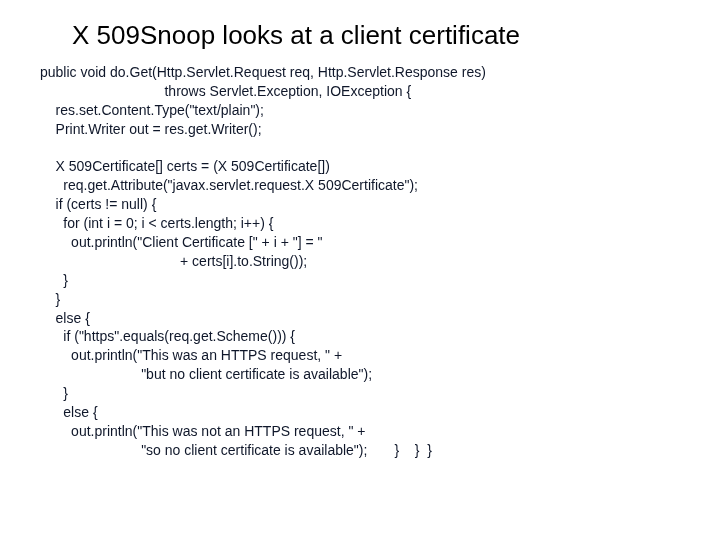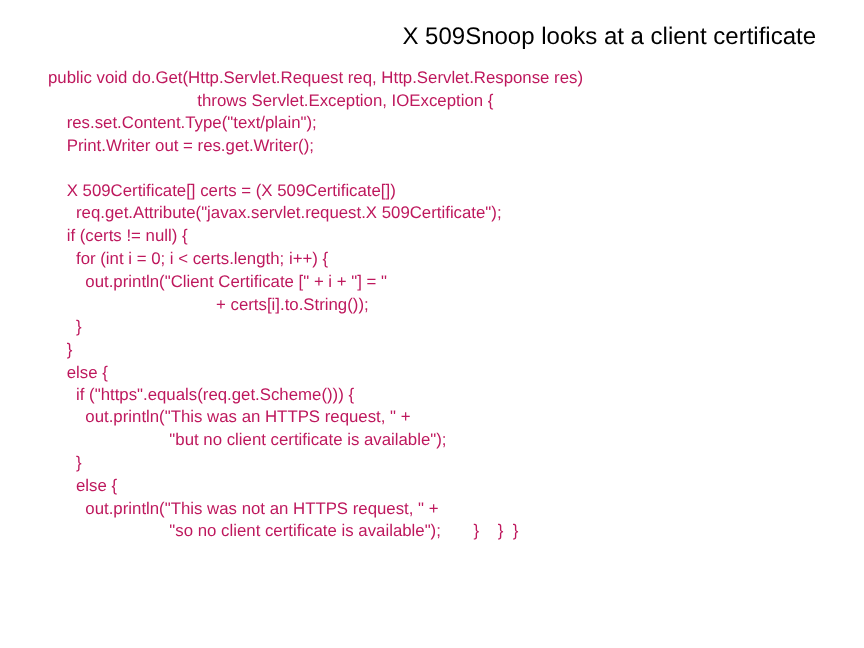--- a/index.html
+++ b/index.html
@@ -9,31 +9,30 @@
       height: 540px;
       background: #ffffff;
       font-family: Arial, Helvetica, sans-serif;
       overflow: hidden;
     }
     .slide {
       padding: 20px 40px;
       box-sizing: border-box;
     }
     .title {
-      font-size: 20px;
+      font-size: 26px;
       font-weight: normal;
       color: #000;
       margin: 0 0 12px 32px;
       letter-spacing: 0;
-      text-align: right;
     }
     .code-block {
       font-size: 14px;
       line-height: 1.35;
-      color: #be185d;
+      color: #0f172a;
       white-space: pre;
       font-family: Arial, Helvetica, sans-serif;
     }
   </style>
 </head>
 <body>
 
 <div class="slide">
   <h1 class="title">X 509Snoop looks at a client certificate</h1>
   <div class="code-block">public void do.Get(Http.Servlet.Request req, Http.Servlet.Response res)

